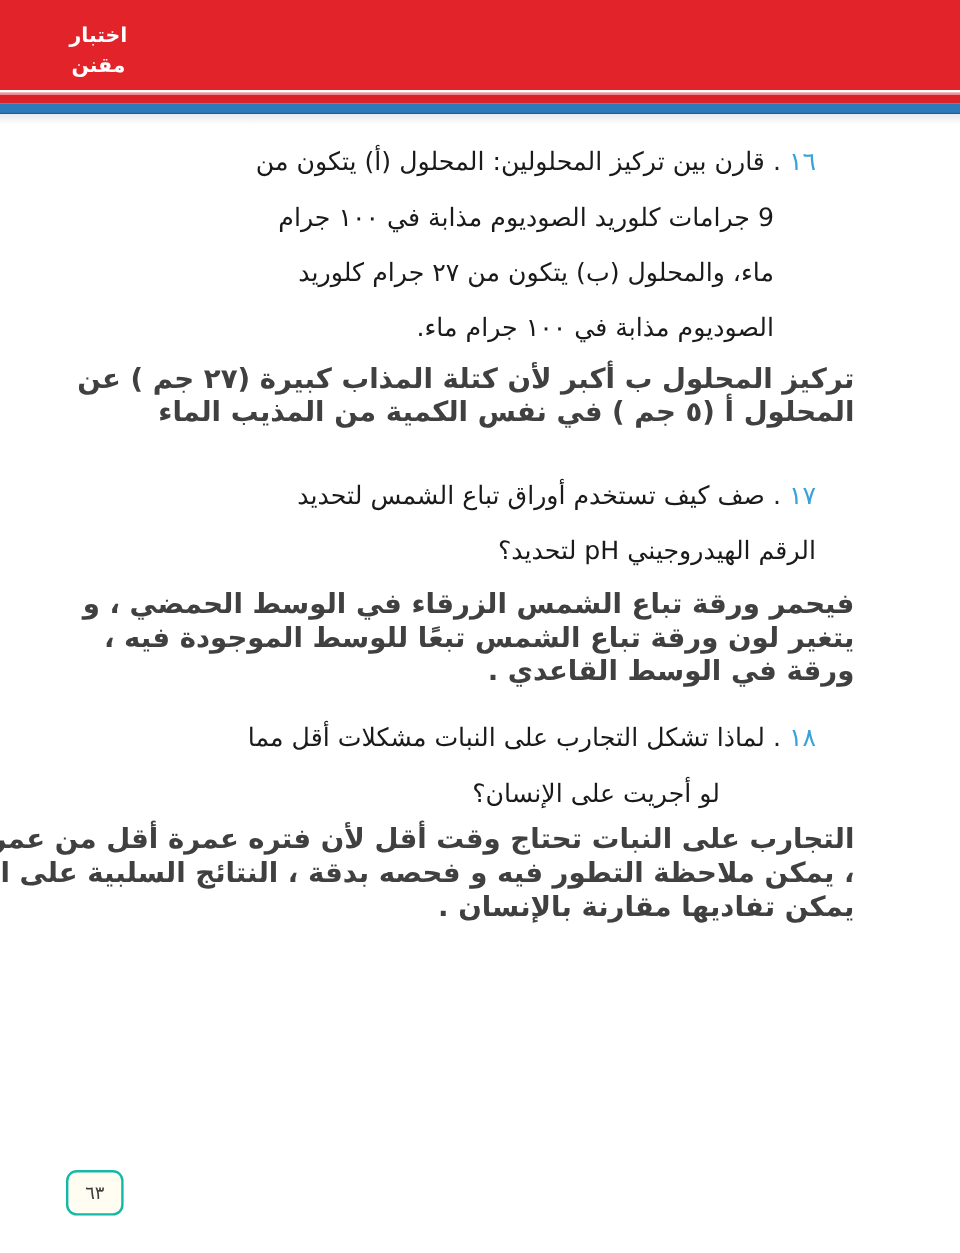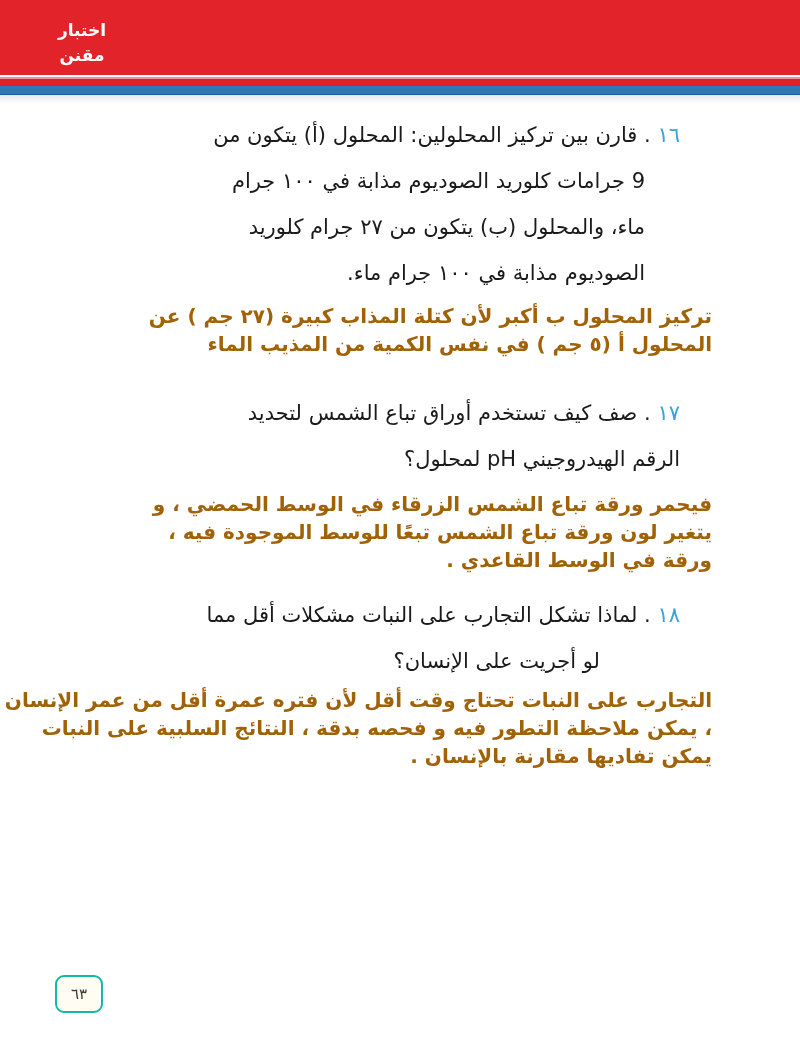--- a/index.html
+++ b/index.html
@@ -33,21 +33,21 @@
   .q-line.cont { padding-right:35px; }
   .q17 .q-line.cont { padding-right:0; }
   .q18 .q-line.cont { padding-right:80px; }
   .q-num { color:#39a3d9; }
   .q-sep { color:#222222; }
 
   
   .answer {
     direction:rtl; text-align:right;
     margin-right:88px; margin-left:40px;
-    color:#a16207; font-weight:bold; font-size:20px; line-height:28px;
+    color:#404040; font-weight:bold; font-size:23px; line-height:28px;
   }
   .a-line { white-space:nowrap; }
 
   .q16 { margin-top:8px;  margin-bottom:0; }
   .a16 { margin-top:6px; }
   .q17 { margin-top:32px; }
   .a17 { margin-top:8px; }
   .q18 { margin-top:18px; }
   .a18 { margin-top:2px; }
 
@@ -90,21 +90,21 @@
 
   <section class="answer a16">
     <div class="a-line">تركيز المحلول ب أكبر لأن كتلة المذاب كبيرة (٢٧ جم ) عن</div>
     <div class="a-line">المحلول أ (٥ جم ) في نفس الكمية من المذيب الماء</div>
   </section>
 
   <section class="question q17">
     <div class="q-line first">
       <span class="q-num">١٧</span><span class="q-sep"> . </span><span class="q-text">صف كيف تستخدم أوراق تباع الشمس لتحديد</span>
     </div>
-    <div class="q-line cont">الرقم الهيدروجيني pH لمحلول؟</div>
+    <div class="q-line cont">الرقم الهيدروجيني pH لتحديد؟</div>
   </section>
 
   <section class="answer a17">
     <div class="a-line">فيحمر ورقة تباع الشمس الزرقاء في الوسط الحمضي ، و</div>
     <div class="a-line">يتغير لون ورقة تباع الشمس تبعًا للوسط الموجودة فيه ،</div>
     <div class="a-line">ورقة في الوسط القاعدي .</div>
   </section>
 
   <section class="question q18">
     <div class="q-line first">

